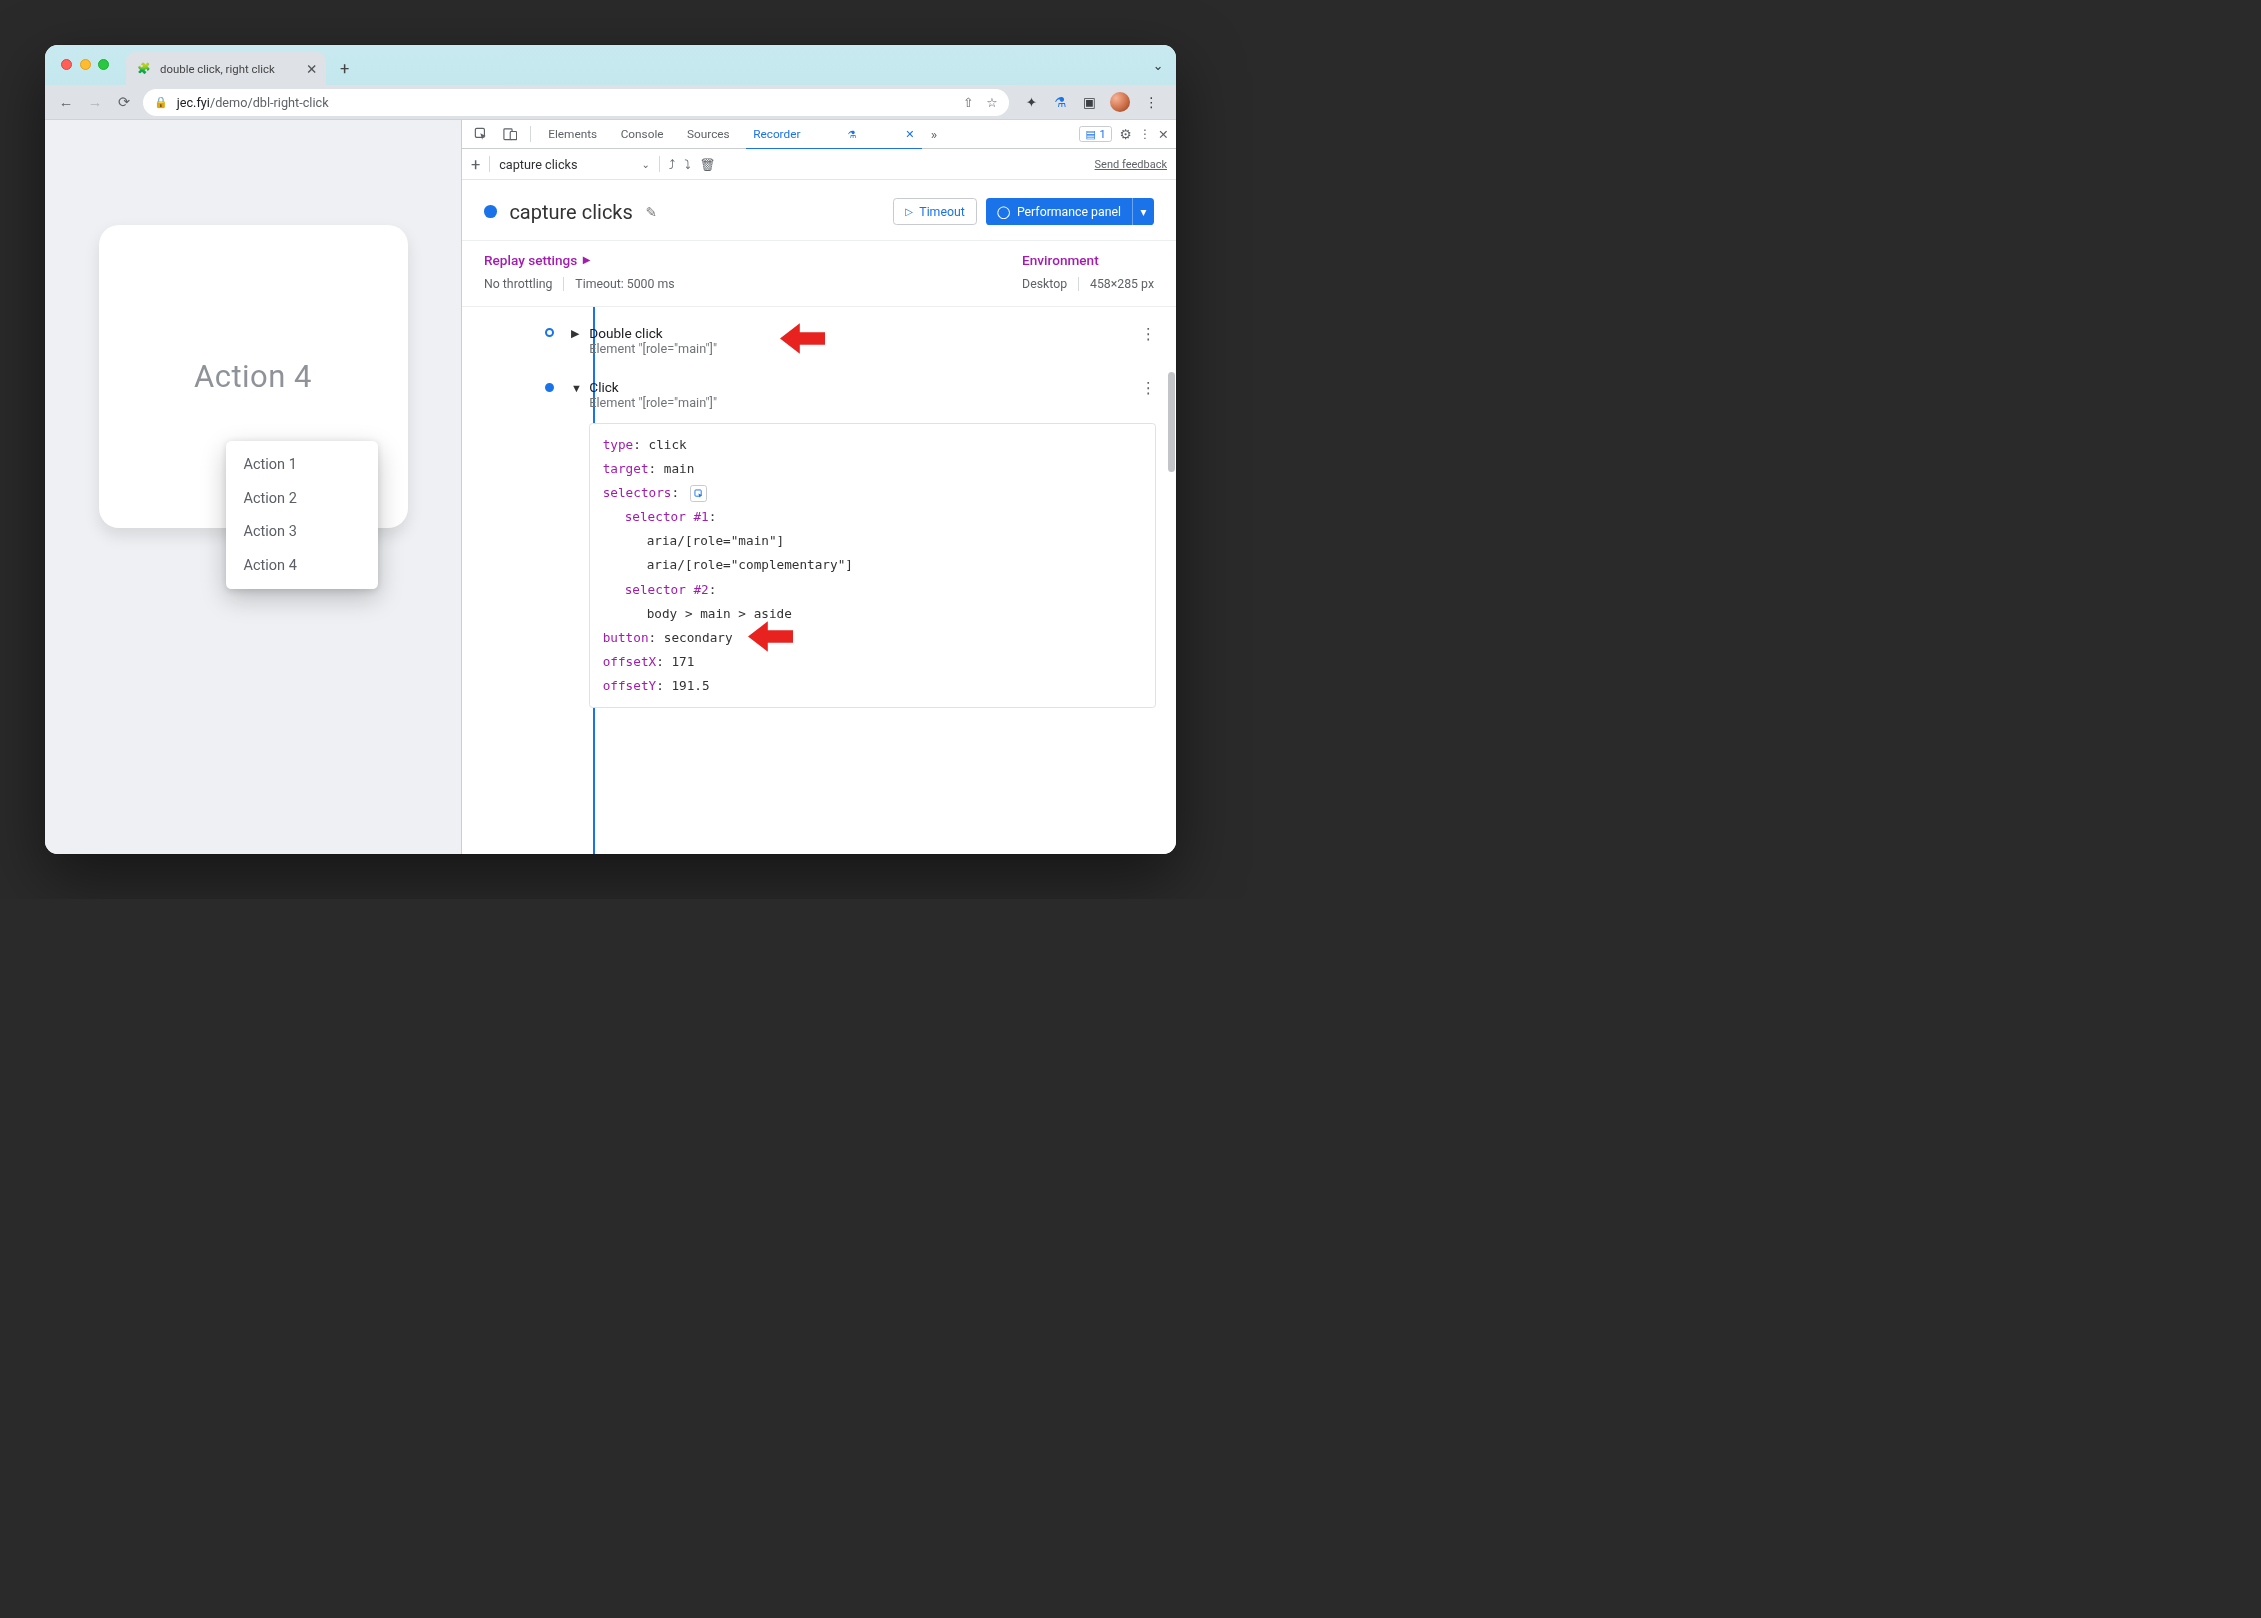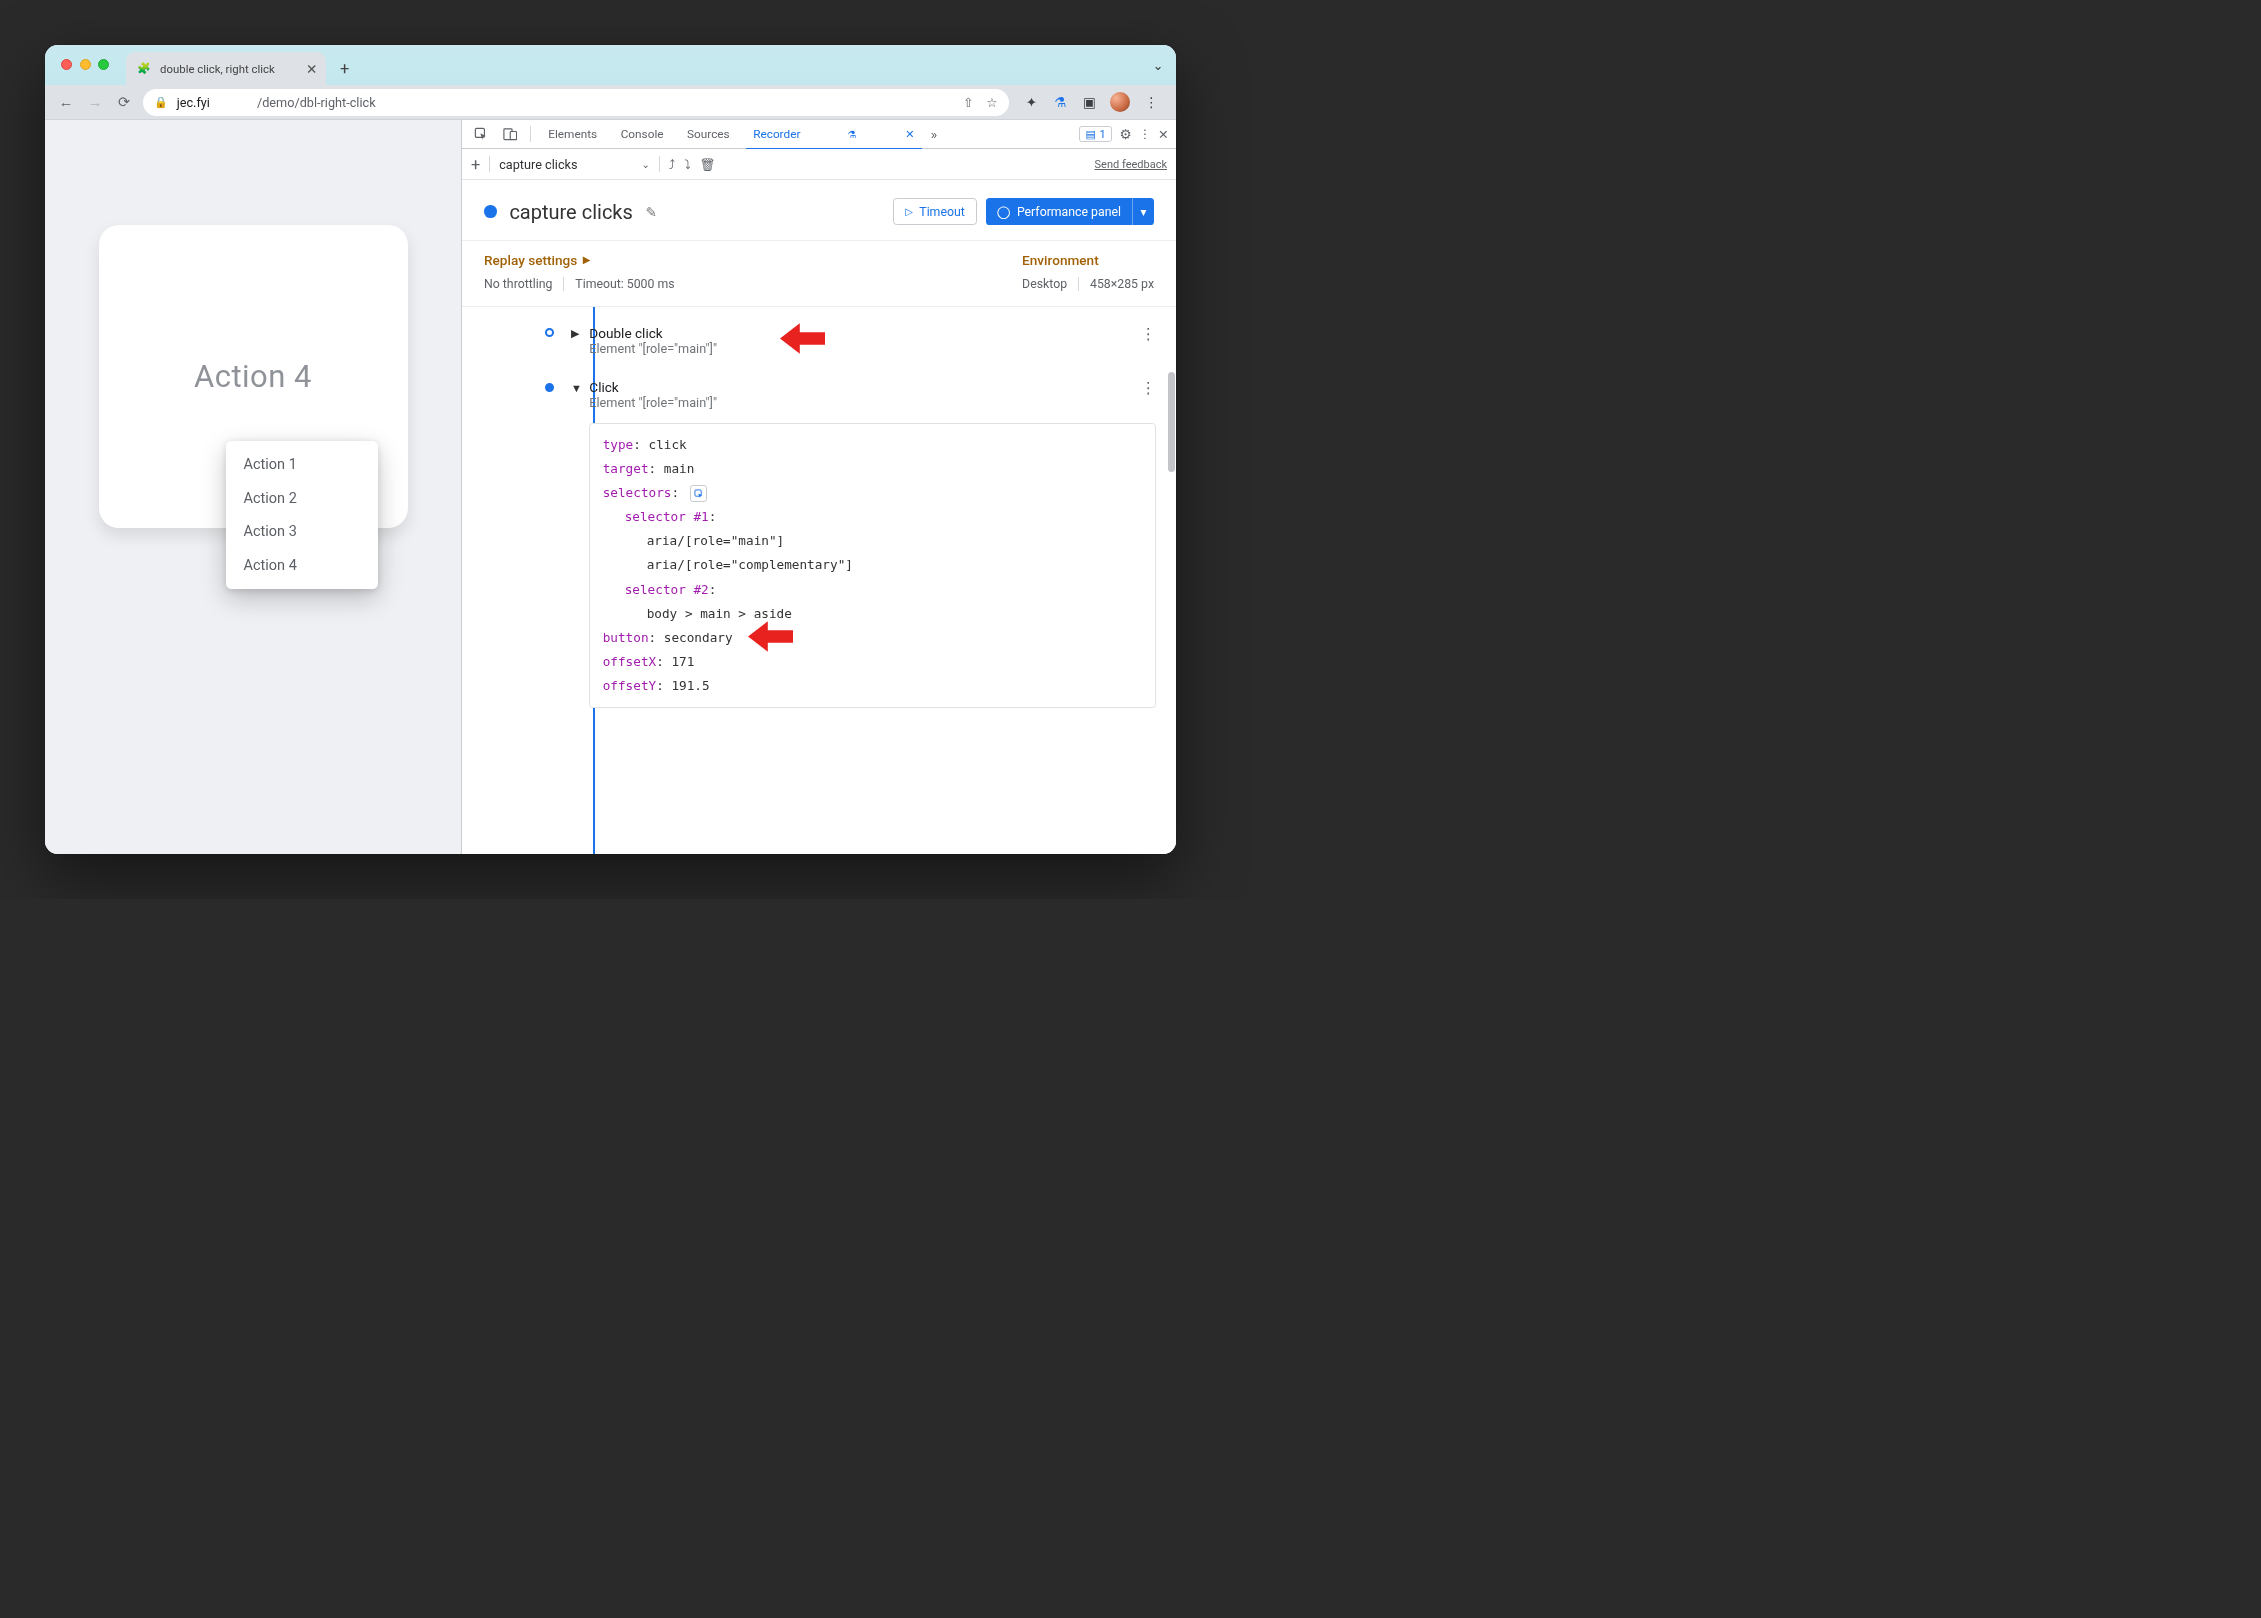--- a/index.html
+++ b/index.html
@@ -67,21 +67,21 @@
       background: #fff;
       border-radius: 14.5px;
       display:flex;
       align-items:center;
       padding: 0 11px;
       gap: 9px;
       font-size: 12.7px;
       color: #202124;
     }
     .url-bar .host { color:#202124; }
-    .url-bar .path { color:#5f6368;padding-left:47px; }
+    .url-bar .path { color:#5f6368; }
     .url-suffix { display:flex; align-items:center; gap:12.7px; margin-left:7.3px; color:#5f6368; }
     .lock { color:#5f6368; font-size:11px; }
     .ext-icons { display:flex; align-items:center; gap:12.7px; padding:0 5.5px; }
     .ext-icons .ico { width:16.4px; height:16.4px; display:flex; align-items:center; justify-content:center; font-size:13.6px; color:#3c4043; cursor:pointer; }
     .avatar { width:20px; height:20px; border-radius:50%; background: radial-gradient(circle at 30% 30%, #f7b396, #c96a43 60%, #7a3b20); }
     
     
     .content { flex:1; display:flex; overflow:hidden; }
     
     
@@ -137,21 +137,21 @@
     .rec-header { padding: 18px 22px 14.5px; display:flex; align-items:center; gap:12.7px; }
     .rec-dot { width:12.7px; height:12.7px; border-radius:50%; background:#1a73e8; }
     .rec-title { font-size:20px; font-weight:400; }
     .pencil { font-size:13.6px; color:#777; cursor:pointer;}
     .rec-actions { margin-left:auto; display:flex; gap:9px; align-items:center;}
     .btn-outline { height:27px; border:0.9px solid #c7cace; border-radius:3.6px; background:#fff; color:#1a73e8; padding:0 11px; display:flex; align-items:center; gap:6.4px; font-size:12.3px; cursor:pointer;}
     .btn-primary { height:27px; border-radius:3.6px 0 0 3.6px; background:#1a73e8; color:#fff; padding:0 11px; display:flex; align-items:center; gap:6.4px; font-size:12.3px; cursor:pointer;}
     .btn-drop { height:27px; width:22px; border-radius:0 3.6px 3.6px 0; background:#1a73e8; color:#fff; display:flex; align-items:center; justify-content:center; border-left:0.9px solid rgba(255,255,255,0.35); cursor:pointer;}
     
     .settings-bar { padding: 11px 22px 14.5px; border-top:0.9px solid #eceef0; border-bottom:0.9px solid #eceef0; display:flex; justify-content:space-between; }
-    .settings-col .head { font-size:13.6px; font-weight:500; color:#a16207; display:flex; align-items:center; gap:5.5px; margin-bottom:9px;}
+    .settings-col .head { font-size:13.6px; font-weight:500; color:#a21caf; display:flex; align-items:center; gap:5.5px; margin-bottom:9px;}
     .settings-col .vals { display:flex; align-items:center; gap:11px; color:#5f6368; font-size:12.3px;text-align:center;}
     .vsep { width:0.9px; height:14.5px; background:#d6d9dc; }
     
     .steps { flex:1; overflow:auto; padding: 18px 20px 9px 109px; position:relative; }
     .timeline { position:absolute; left:131px; top:0; bottom:0; width:1.8px; background:#1a73e8; }
     .step { position:relative; margin-bottom: 23.6px; }
     .step .node { position:absolute; left:-26px; top:3.6px; width:9px; height:9px; border-radius:50%; background:#fff; border:2.7px solid #1a73e8; }
     .step .node.solid { background:#1a73e8; }
     .step-head { display:flex; align-items:flex-start; gap:7.3px; }
     .caret { font-size:11px; color:#333; width:11px; display:inline-block; margin-top:2.7px; cursor:pointer;}

